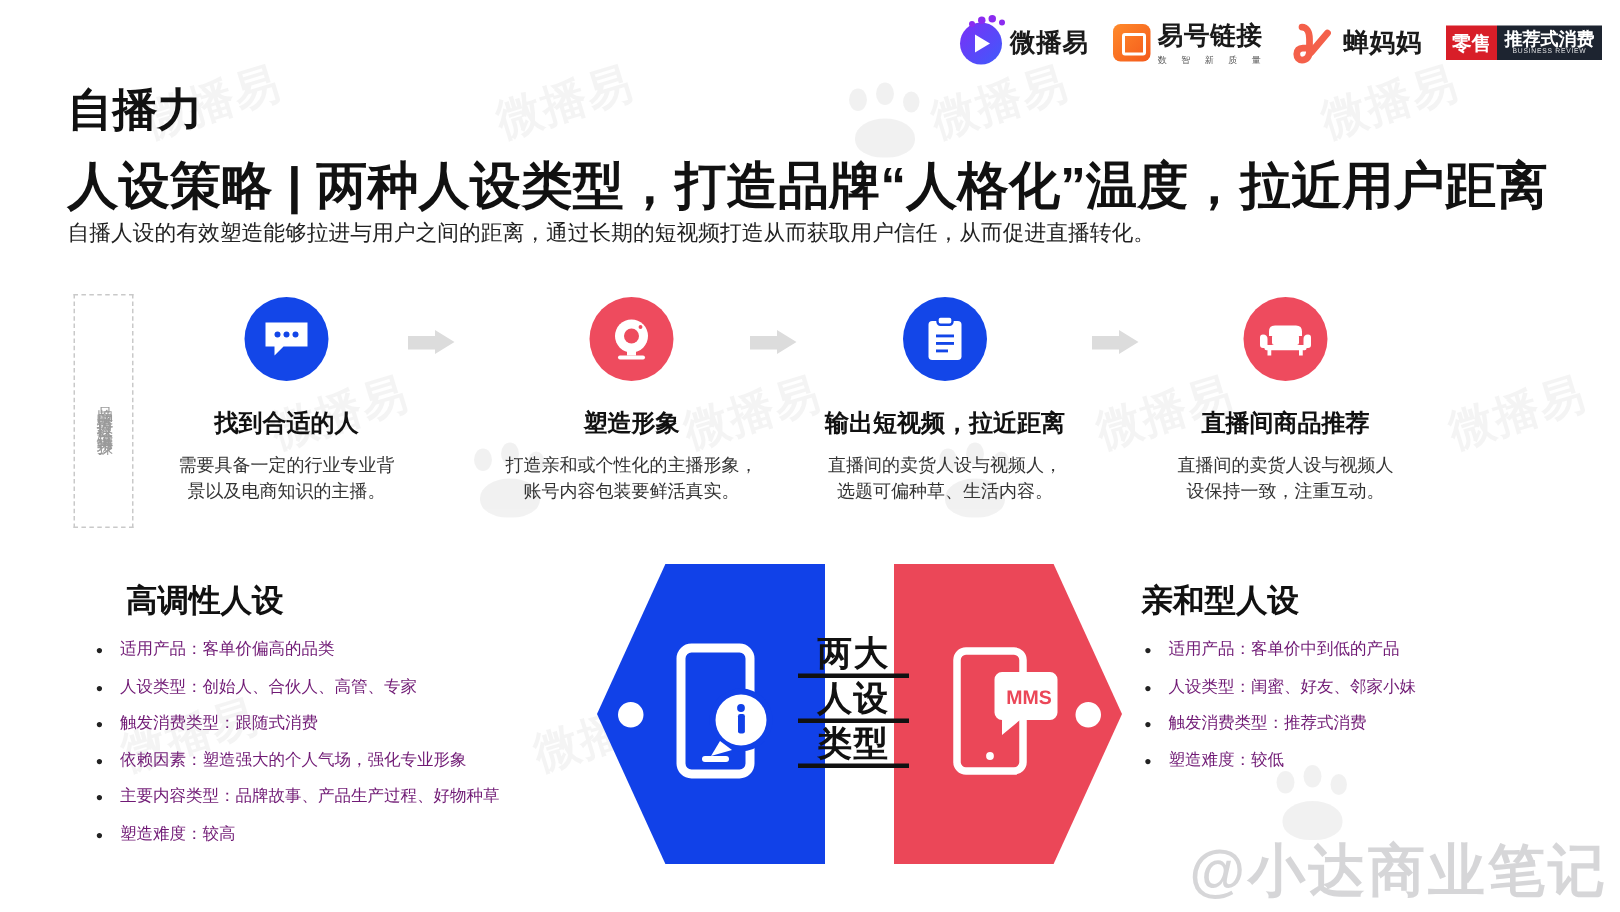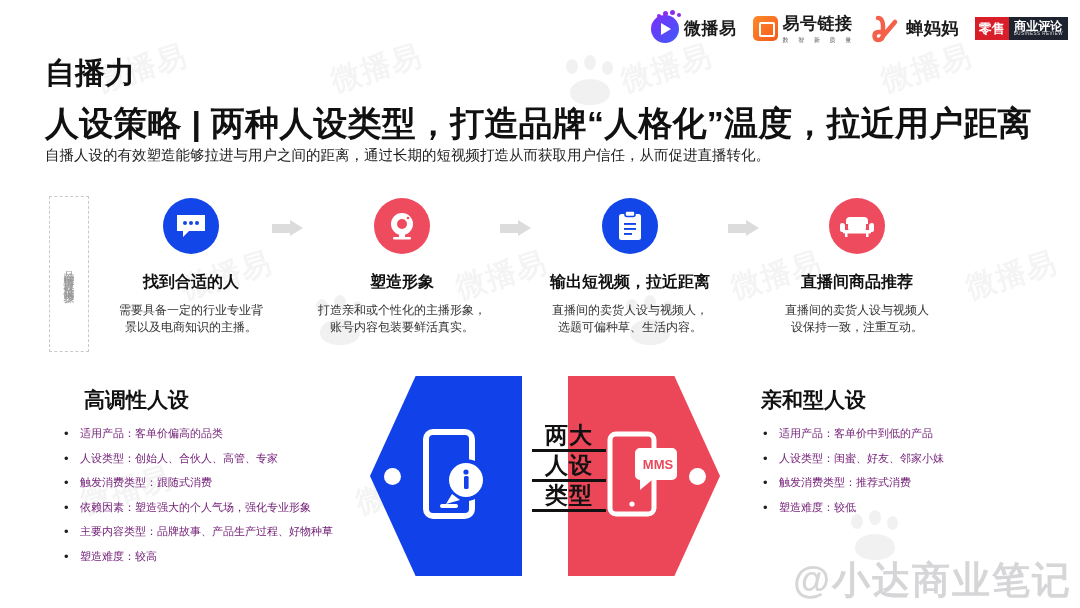--- a/index.html
+++ b/index.html
@@ -154,20 +154,21 @@
   }
   .bullets li::before {
     content: "•"; position: absolute; left: 2px; top: -1px;
     color: #222; font-size: 13px;
   }
 
   .hexwrap { position: absolute; left: 370px; top: 4px; width: 360px; height: 210px; }
   .hex {
     position: absolute; top: 0; width: 152px; height: 200px;
     clip-path: polygon(28% 0%, 100% 0%, 100% 100%, 28% 100%, 0% 50%);
+    margin-left: 28px;
   }
   .hex.blue { left: 0; background: #1141E8;
     clip-path: polygon(30% 0%, 100% 0%, 100% 100%, 30% 100%, 0% 50%); }
   .hex.red { left: 198px; background: #EB4758;
     clip-path: polygon(0% 0%, 70% 0%, 100% 50%, 70% 100%, 0% 100%); }
   .hex-dot {
     position: absolute; width: 17px; height: 17px; border-radius: 50%;
     background: #fff; top: 92px;
   }
   .hex.blue .hex-dot { left: 14px; }
@@ -264,21 +265,21 @@
           <path d="M7 3 C10 3 12 6 12 11 L12 19 C12 23 10 25 7 25 C5 25 3.5 23.5 3.5 21 C3.5 18.5 5 17 7.5 17 L10 17" stroke="#F4604A" stroke-width="4.5" fill="none" stroke-linecap="round"></path>
           <path d="M13 20 L24 7" stroke="#F4604A" stroke-width="4.5" fill="none" stroke-linecap="round"></path>
         </svg>
       </div>
       <span class="logo-name">蝉妈妈</span>
     </div>
 
     <div class="ls-logo">
       <div class="ls-red">零售</div>
       <div class="ls-dark">
-        <span class="zh">商业评论</span>
+        <span class="zh">推荐式消费</span>
         <span class="en">BUSINESS REVIEW</span>
       </div>
     </div>
 
   </div>
 
   <div class="kicker">自播力</div>
   <div class="headline">人设策略 | 两种人设类型，打造品牌“人格化”温度，拉近用户距离</div>
   <div class="subline">自播人设的有效塑造能够拉进与用户之间的距离，通过长期的短视频打造从而获取用户信任，从而促进直播转化。</div>
 
@@ -302,21 +303,21 @@
         <div>需要具备一定的行业专业背</div>
         <div>景以及电商知识的主播。</div>
       </div>
     </div>
 
     <div class="arrow" style="left:272px;">
       <div class="bar"></div>
         <div class="head"></div>
     </div>
 
-    <div class="step" style="left:297px;">
+    <div class="step" style="left:316px;">
       <div class="step-circle" style="background:#EE4B5E;">
         <svg width="32" height="32" viewBox="0 0 32 32">
           <circle cx="16" cy="14" r="11" fill="#fff"></circle>
           <circle cx="16" cy="14" r="5" fill="#EE4B5E"></circle>
           <circle cx="22" cy="8" r="1.3" fill="#EE4B5E"></circle>
           <rect x="13" y="24" width="6" height="3" fill="#fff"></rect>
           <rect x="7" y="27" width="18" height="2.6" rx="1.3" fill="#fff"></rect>
         </svg>
       </div>
       <div class="step-title">塑造形象</div>

